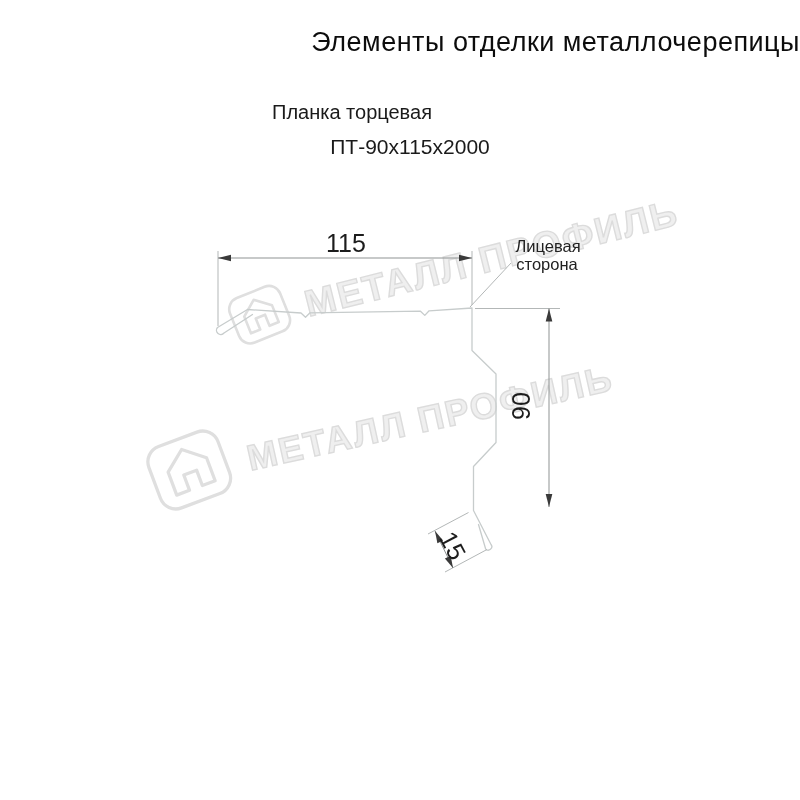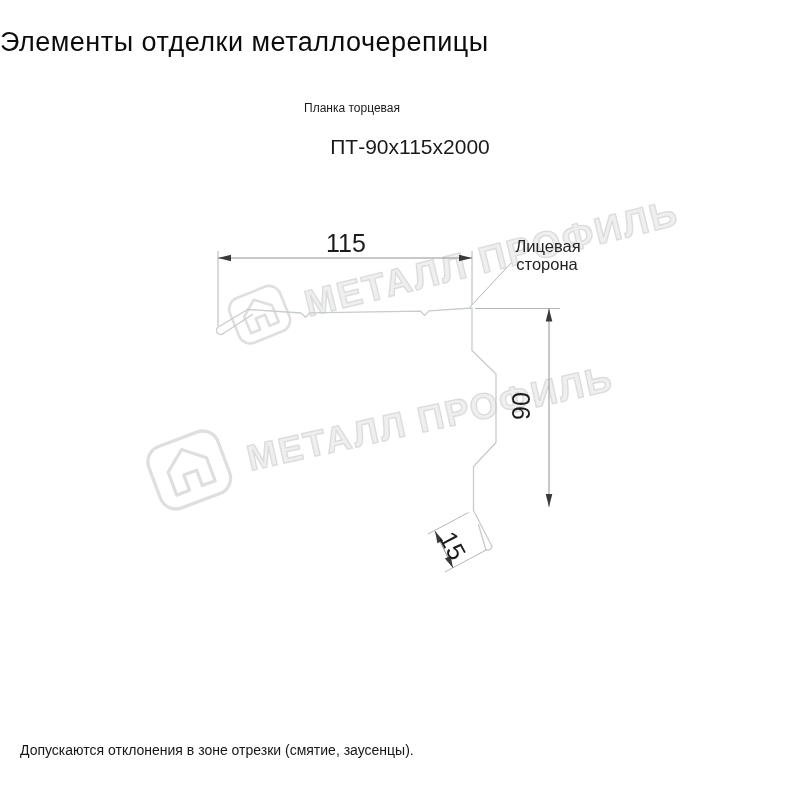--- a/index.html
+++ b/index.html
@@ -3,26 +3,26 @@
 <meta charset="utf-8">
 <style>
   html,body{margin:0;padding:0;background:#ffffff;}
   body{
     width:800px;height:800px;position:relative;overflow:hidden;
     font-family:"Liberation Sans",sans-serif;color:#111;
   }
   .abs{position:absolute;}
   
   .title{
-    top:27px;left:0;width:800px;text-align:left;
+    top:27px;left:0;width:800px;text-align:right;
     font-size:27px;letter-spacing:.5px;color:#0c0c0c;z-index:3;
   }
   .subtitle{
     top:101px;left:0;width:704px;text-align:center;
-    font-size:12px;color:#1a1a1a;z-index:3;
+    font-size:20px;color:#1a1a1a;z-index:3;
   }
   .model{
     top:135px;left:0;width:800px;text-align:center;
     font-size:21px;color:#1a1a1a;z-index:3;padding-left:10px;
   }
   
   .footer{
     left:20px;top:741px;font-size:14px;line-height:19px;color:#161616;z-index:3;
   }
   
@@ -113,14 +113,13 @@
   </g>
 
   <g>
     <line x1="511" y1="263" x2="470" y2="307" stroke="#b3b7b7" stroke-width="1"></line>
     <text class="small" x="548" y="252" text-anchor="middle">Лицевая</text>
     <text class="small" x="547" y="270" text-anchor="middle">сторона</text>
   </g>
 </svg>
 
 <div class="abs footer">
-  <div>Допускаются отклонения в зоне отрезки (смятие, заусенцы).</div>
 </div>
 
 </body></html>

